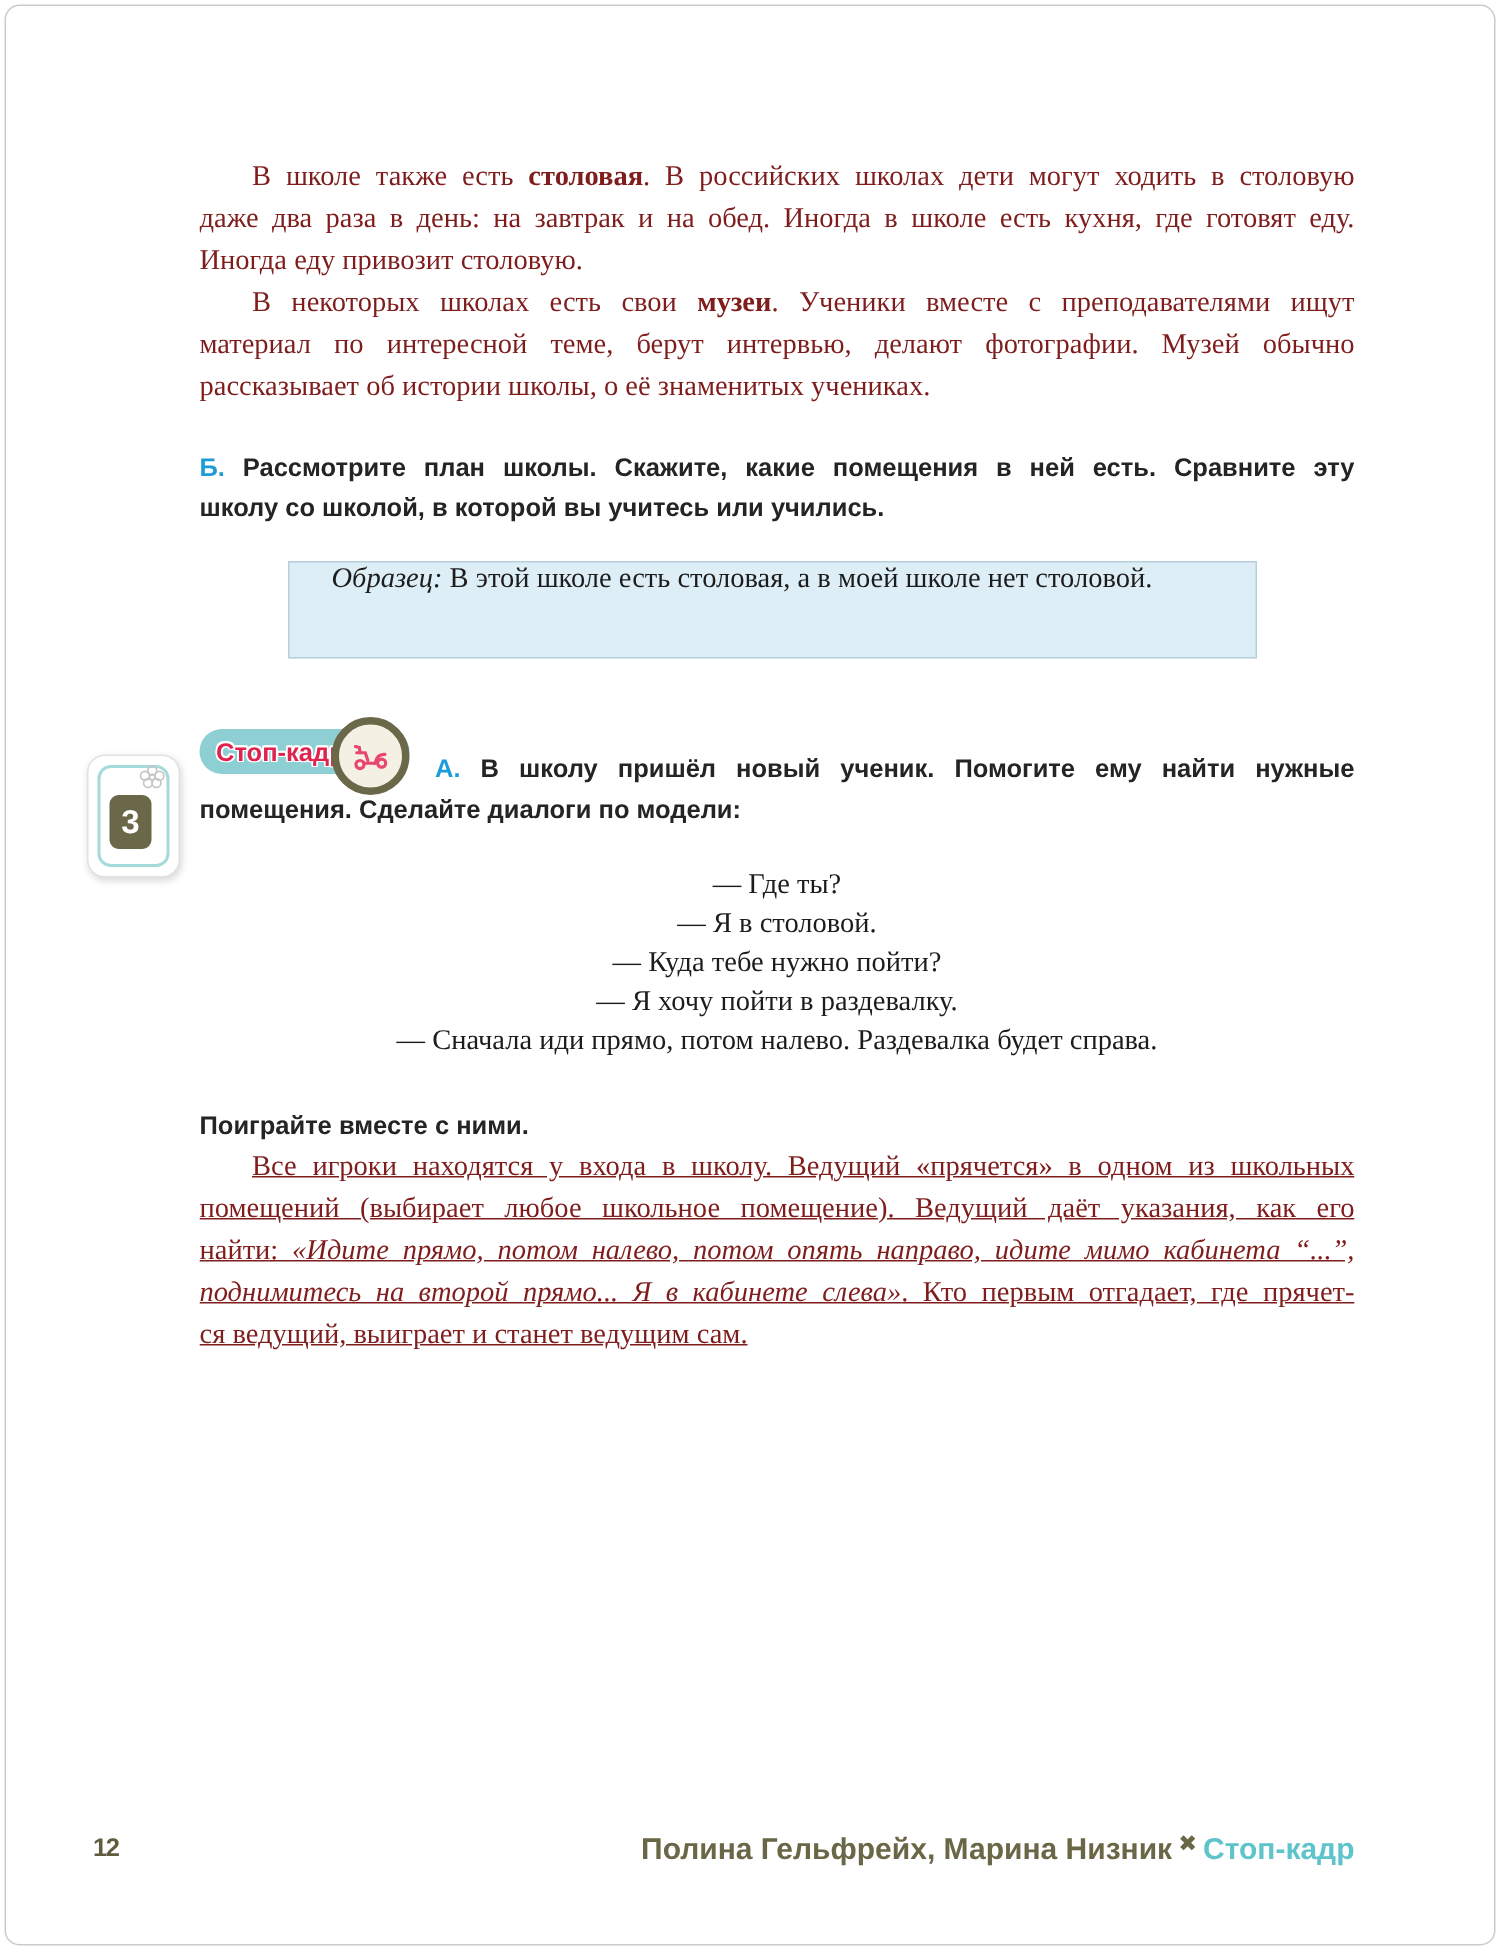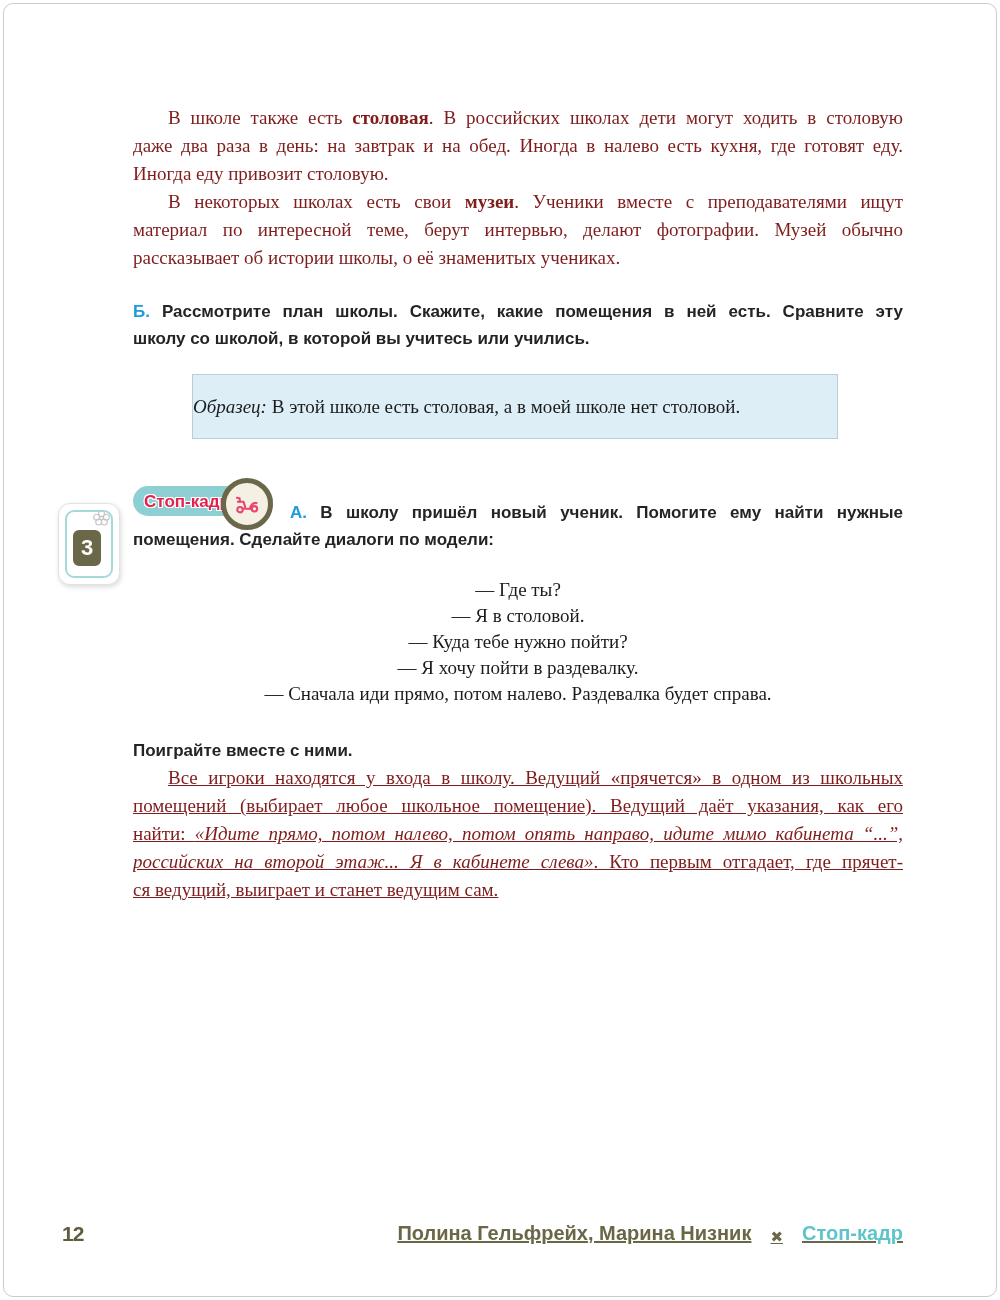--- a/index.html
+++ b/index.html
@@ -21,21 +21,21 @@
 
   
   .task{font-family:"Liberation Sans","DejaVu Sans",sans-serif;font-weight:700;
         font-size:17px;line-height:27px;color:#242424;}
   .marker{color:#1e9cd7;}
 
   
   .sample-box{
     margin-top:22px;margin-left:59px;width:646px;height:65px;box-sizing:border-box;
     background:#ddeef6;border:1px solid #b7cedb;
-    display:flex;align-items:center;
+    display:flex;align-items:flex-start;padding-left:28px;
     font-size:19px;color:#1c1c1c;
   }
 
   
   #para1{margin-top:104px;}
   #taskB1{margin-top:26px;}
   #taskA{margin-top:60px;}
   #dialogue{margin-top:24px;font-size:19px;line-height:26px;color:#1c1c1c;}
   #taskB2{margin-top:30px;}
   #gamePar{text-decoration:underline;}
@@ -68,26 +68,26 @@
     position:absolute;left:12px;top:24px;width:32px;height:40px;background:#6b684a;border-radius:8px;
     border:2px solid #fff;box-sizing:border-box;color:#fff;
     font-family:"Liberation Sans",sans-serif;font-weight:700;font-size:22px;
     display:flex;align-items:center;justify-content:center;z-index:2;
   }
   .unit-flower{position:absolute;right:7px;top:4px;z-index:1;}
 
   
   .footer-page{
     position:absolute;left:62px;top:1222px;
-    font-family:"Liberation Sans",sans-serif;font-weight:700;font-size:21px;color:#5f5c3f;letter-spacing:-1px;
+    font-family:"Liberation Sans",sans-serif;font-weight:700;font-size:17px;color:#5f5c3f;letter-spacing:-1px;
   }
   .footer-right{
     position:absolute;right:97px;top:1222px;
     font-family:"Liberation Sans",sans-serif;font-weight:700;font-size:20px;color:#6a6747;
-    display:flex;align-items:flex-end;gap:19px;white-space:nowrap;text-decoration:underline;
+    display:flex;align-items:flex-start;gap:4px;white-space:nowrap;
   }
   .footer-star{font-family:"DejaVu Sans",sans-serif;font-size:15px;color:#6a6747;line-height:1;}
   .footer-brand{color:#5ec4cc;}
 </style>
 </head>
 <body>
 
 <div class="page-border"></div>
 
 <div class="unit-card">
@@ -102,21 +102,21 @@
         <circle cx="12" cy="11.5" r="2.1"></circle>
     </svg>
   </div>
   <div class="unit-num">3</div>
 </div>
 
 <div class="content">
 
   <div id="para1" class="body-par">
       <div class="jline findent">В школе также есть <b>столовая</b>. В российских школах дети могут ходить в столовую</div>
-      <div class="jline">даже два раза в день: на завтрак и на обед. Иногда в налево есть кухня, где готовят еду.</div>
+      <div class="jline">даже два раза в день: на завтрак и на обед. Иногда в школе есть кухня, где готовят еду.</div>
       <div class="jline jlast">Иногда еду привозит столовую.</div>
     </div>
 
   <div id="para2" class="body-par">
       <div class="jline findent">В некоторых школах есть свои <b>музеи</b>. Ученики вместе с преподавателями ищут</div>
       <div class="jline">материал по интересной теме, берут интервью, делают фотографии. Музей обычно</div>
       <div class="jline jlast">рассказывает об истории школы, о её знаменитых учениках.</div>
     </div>
 
   <div id="taskB1" class="task">
@@ -161,21 +161,21 @@
     </div>
 
   <div id="taskB2" class="task">
       <div class="jline jlast">Поиграйте вместе с ними.</div>
     </div>
 
   <div id="gamePar" class="body-par">
       <div class="jline findent">Все игроки находятся у входа в школу. Ведущий «прячется» в одном из школьных</div>
       <div class="jline">помещений (выбирает любое школьное помещение). Ведущий даёт указания, как его</div>
       <div class="jline">найти: <i>«Идите прямо, потом налево, потом опять направо, идите мимо кабинета “...”,</i></div>
-      <div class="jline"><i>российских на второй этаж... Я в кабинете слева»</i>. Кто первым отгадает, где прячет-</div>
+      <div class="jline"><i>поднимитесь на второй прямо... Я в кабинете слева»</i>. Кто первым отгадает, где прячет-</div>
       <div class="jline jlast">ся ведущий, выиграет и станет ведущим сам.</div>
     </div>
 
 </div>
 
 <div class="footer-page">12</div>
 <div class="footer-right">
   <span>Полина Гельфрейх, Марина Низник</span>
   <span class="footer-star">✖</span>
   <span class="footer-brand">Стоп-кадр</span>

